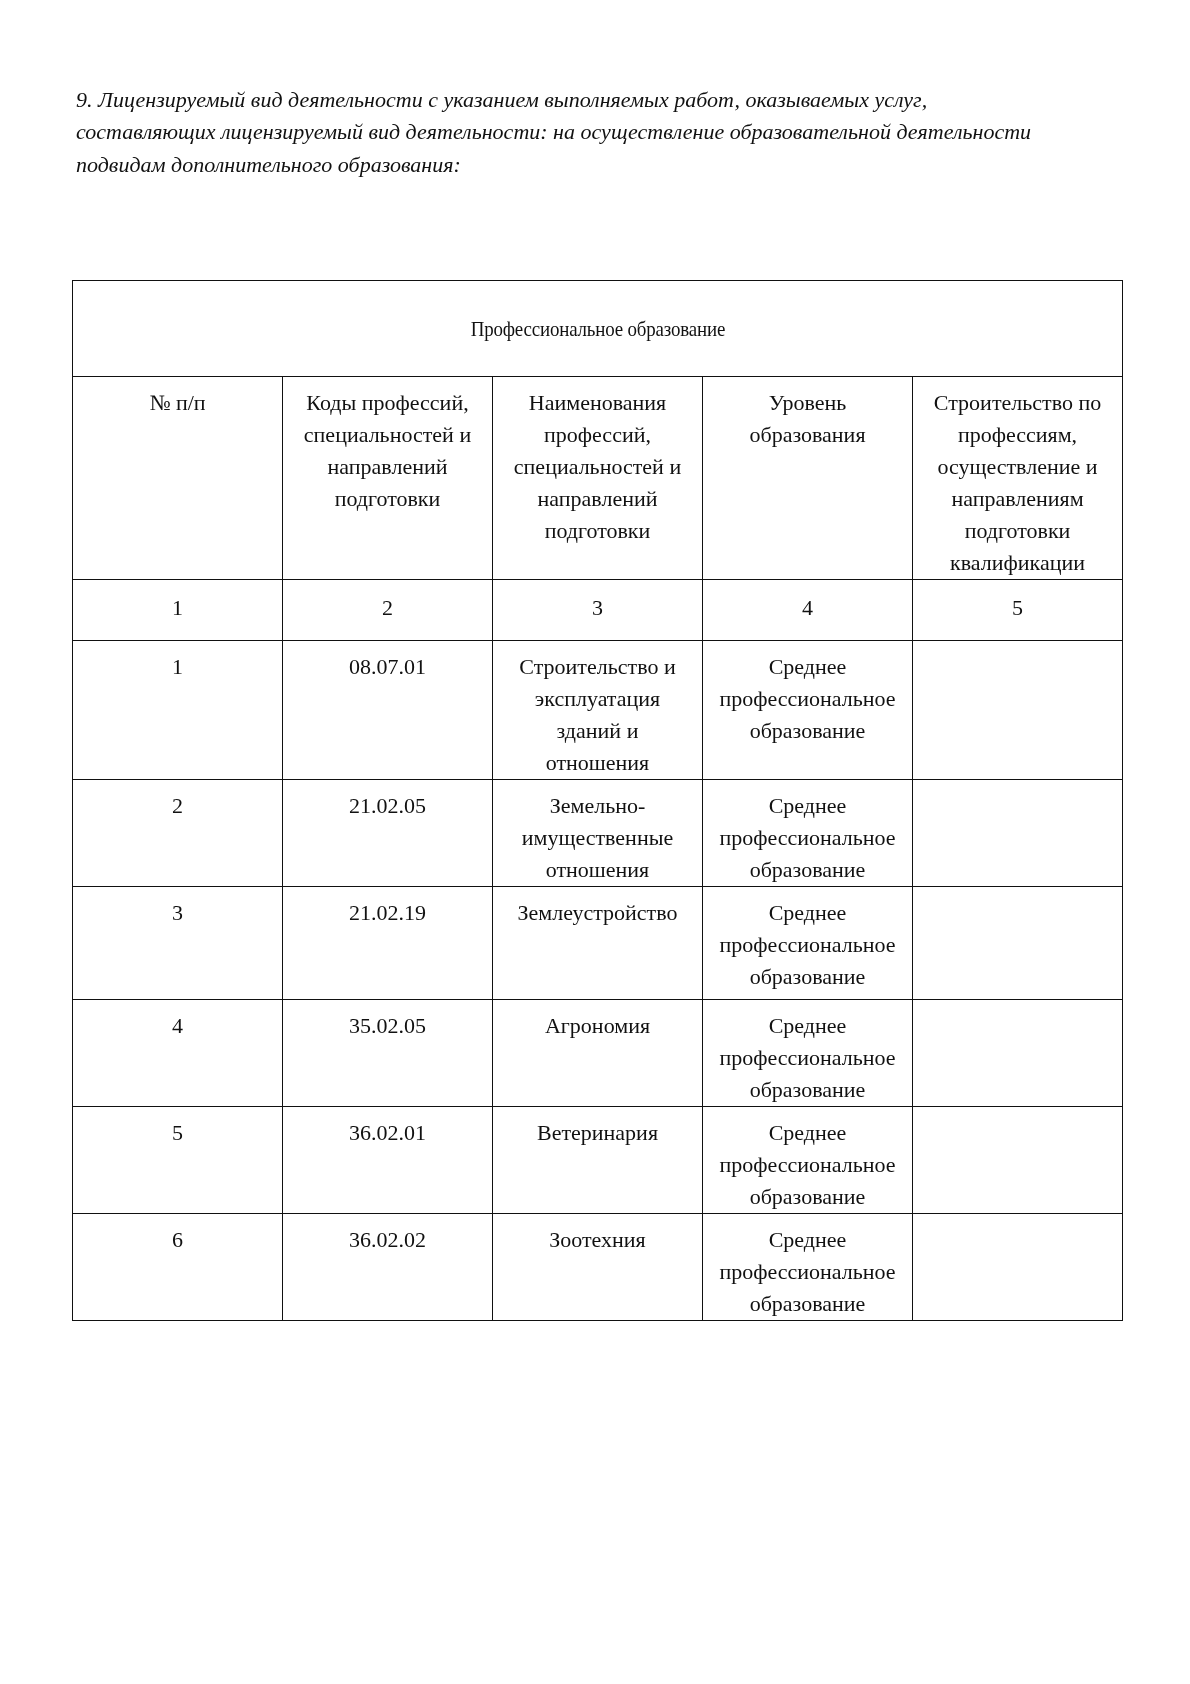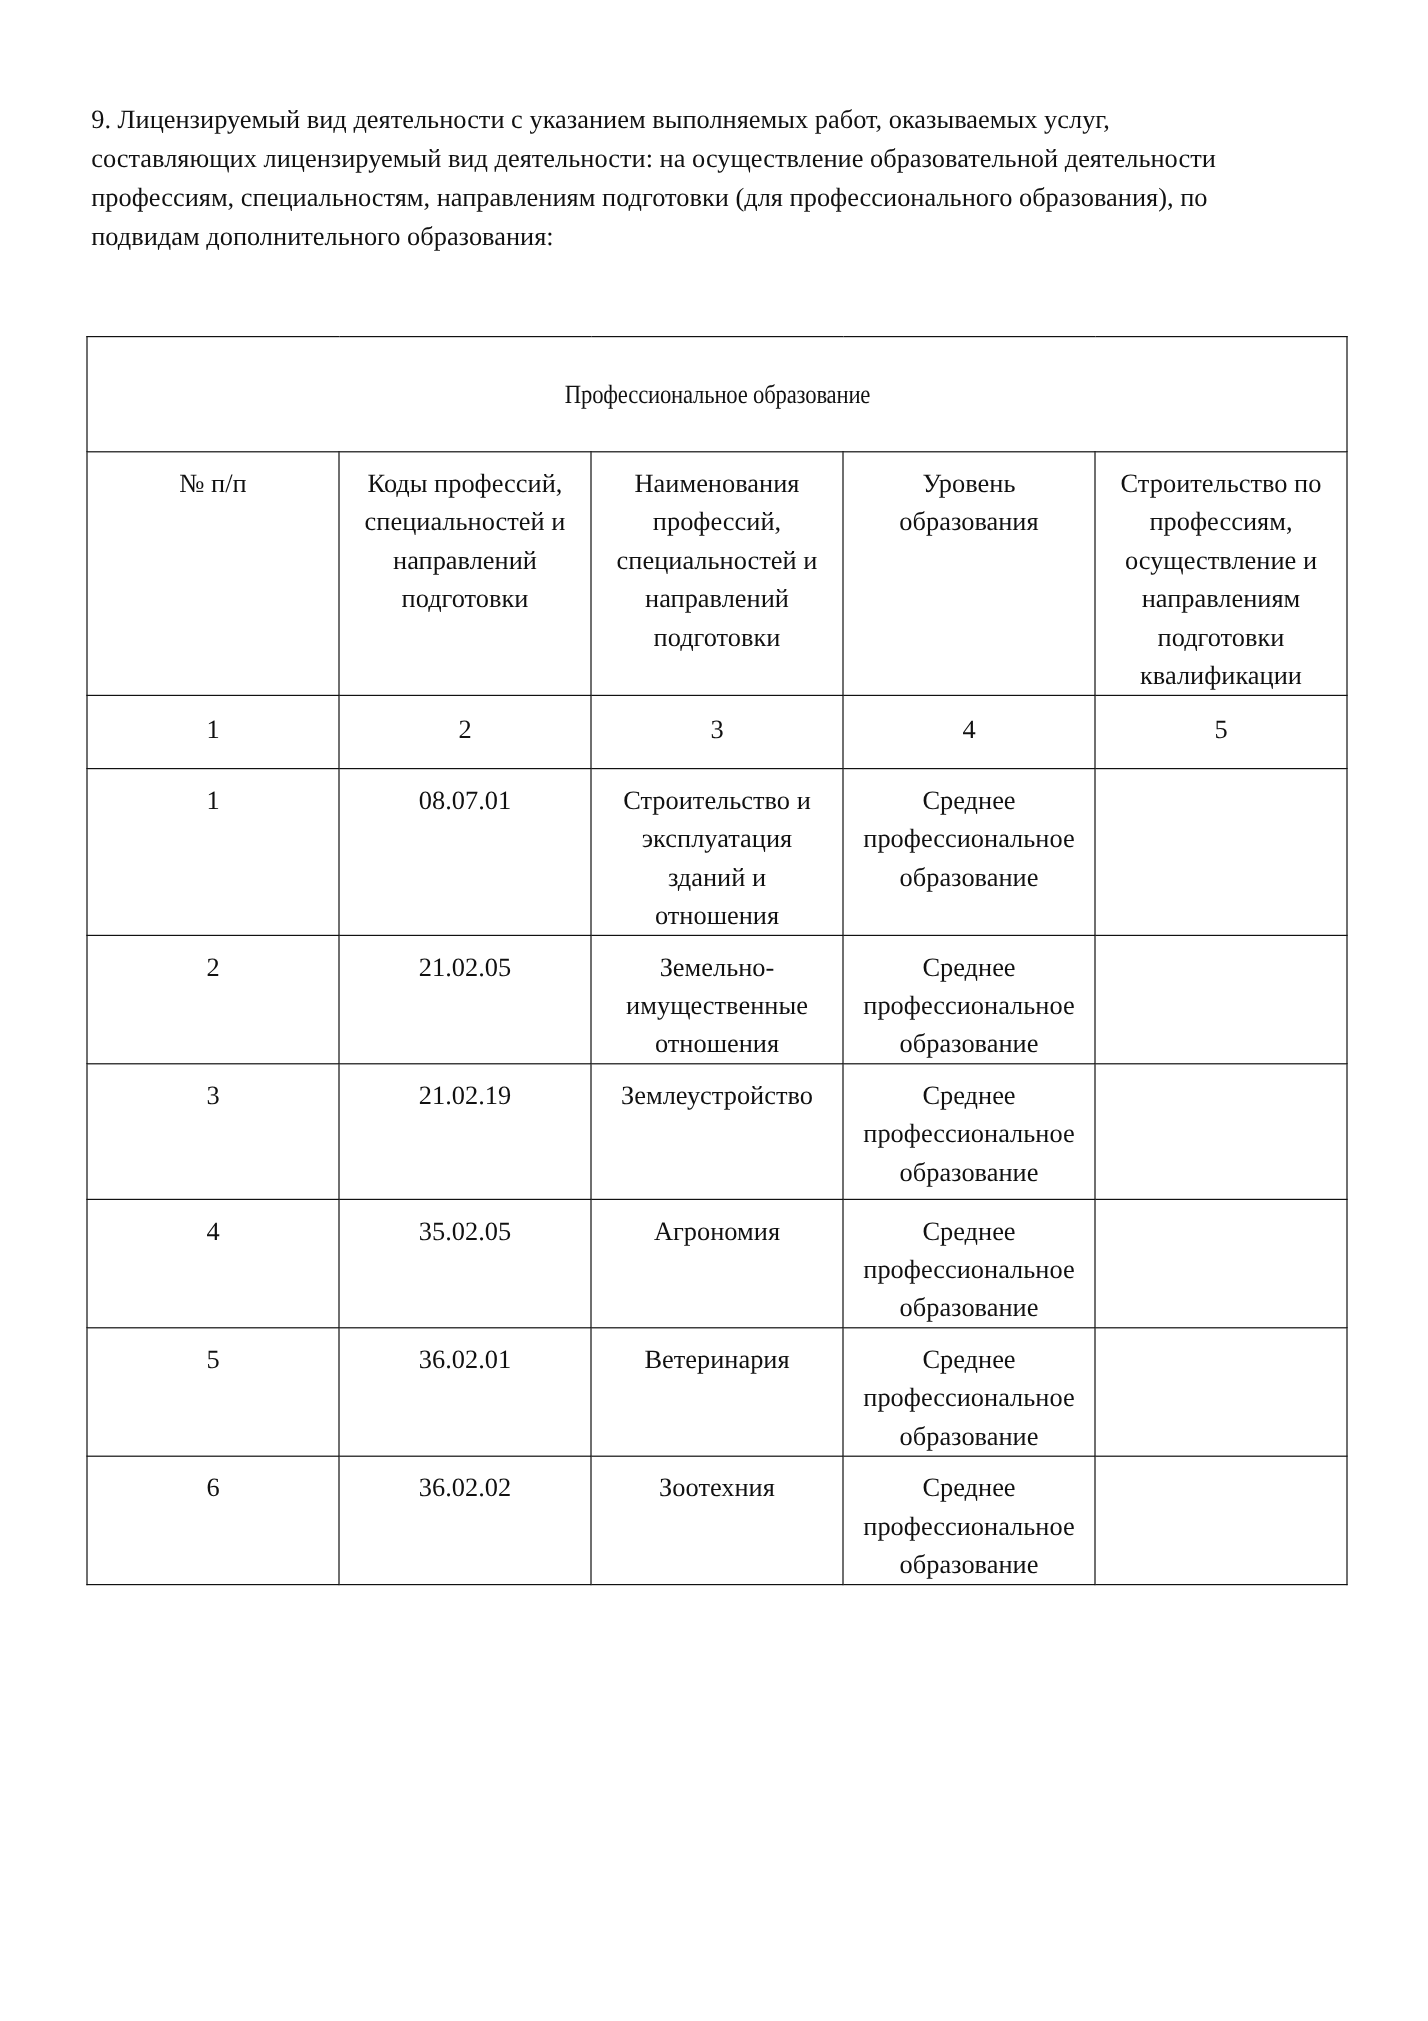--- a/index.html
+++ b/index.html
@@ -17,21 +17,21 @@
     }
     .intro {
       position: absolute;
       left: 76px;
       top: 84px;
       width: 1050px;
       font-size: 22px;
       line-height: 32.4px;
       margin: 0;
     }
-    .intro span { display: block; white-space: nowrap; }
+    .intro span { display: block; white-space: nowrap; font-style: italic; }
 
     table.lic {
       position: absolute;
       left: 72px;
       top: 280px;
       width: 1047px;
       border-collapse: collapse;
       table-layout: fixed;
       font-size: 22px;
       line-height: 32px;
@@ -70,21 +70,20 @@
     tr.r6 td { height: 93px; }
     .ml span { display: block; }
     col.c { width: 210px; }
   </style>
 </head>
 <body>
 
 <div class="intro">
   <span>9. Лицензируемый вид деятельности с указанием выполняемых работ, оказываемых услуг,</span>
   <span>составляющих лицензируемый вид деятельности: на осуществление образовательной деятельности</span>
-  <span>профессиям, специальностям, направлениям подготовки (для профессионального образования), по</span>
   <span>подвидам дополнительного образования:</span>
 </div>
 
 <table class="lic">
   <colgroup>
     <col class="c">
       <col class="c">
       <col class="c">
       <col class="c">
       <col class="c">

